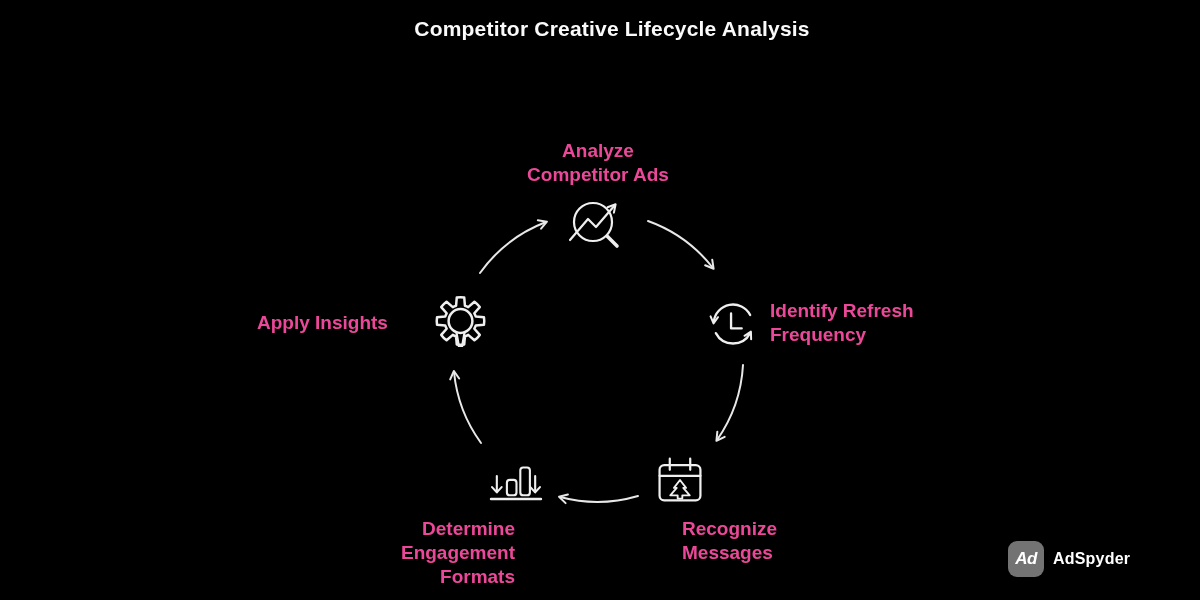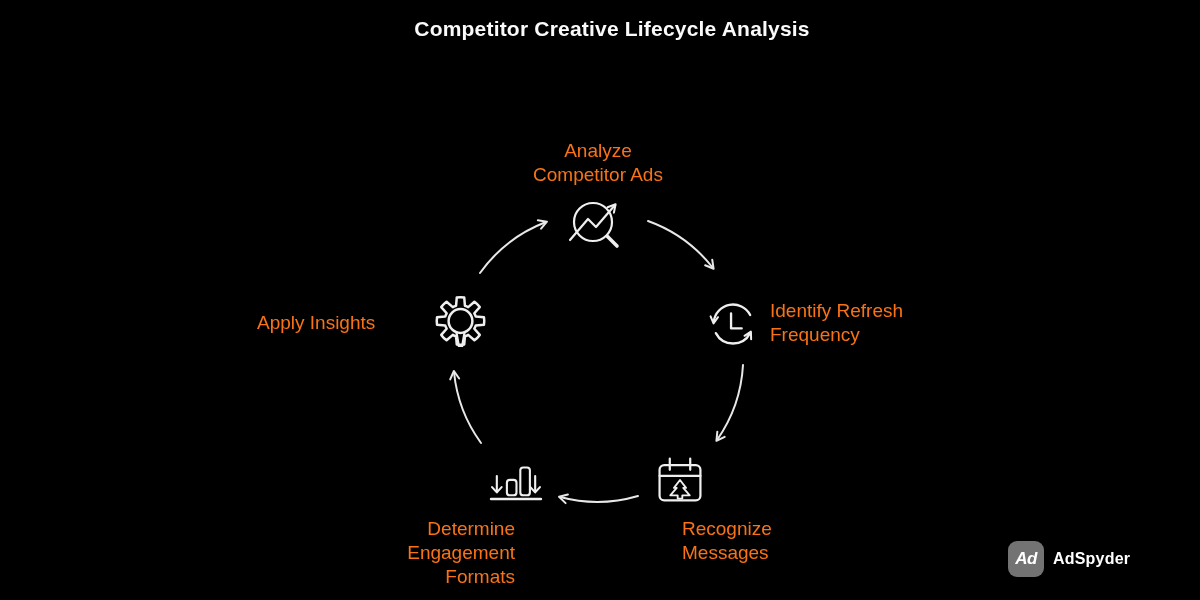--- a/index.html
+++ b/index.html
@@ -5,21 +5,21 @@
   html,body{margin:0;padding:0;background:#000;}
   #canvas{
     position:relative;width:1200px;height:600px;background:#000000;
     overflow:hidden;font-family:"Liberation Sans","DejaVu Sans",sans-serif;
     color:#f0f0f0;
   }
   .title{
     position:absolute;top:17px;left:0;width:1200px;text-align:center;
     font-size:21px;font-weight:700;color:#fafafa;letter-spacing:.2px;padding-left:12px;
   }
-  .node-label{position:absolute;font-size:19px;line-height:24px;color:#f97316;font-weight:400;}
+  .node-label{position:absolute;font-size:19px;line-height:24px;color:#ec4899;font-weight:700;}
   .node-label span{display:block;}
   .lbl-analyze{left:498px;top:139px;width:200px;text-align:center;}
   .lbl-refresh{left:770px;top:299px;width:170px;text-align:left;}
   .lbl-seasonal{left:682px;top:517px;width:140px;text-align:left;}
   .lbl-engagement{left:363px;top:517px;width:152px;text-align:right;}
   .lbl-apply{left:257px;top:311px;width:170px;text-align:left;}
   .icon{position:absolute;}
   .icon svg{display:block;}
   .arrows{position:absolute;left:0;top:0;pointer-events:none;}
   .logo{position:absolute;left:1008px;top:541px;display:flex;align-items:center;gap:9px;}

